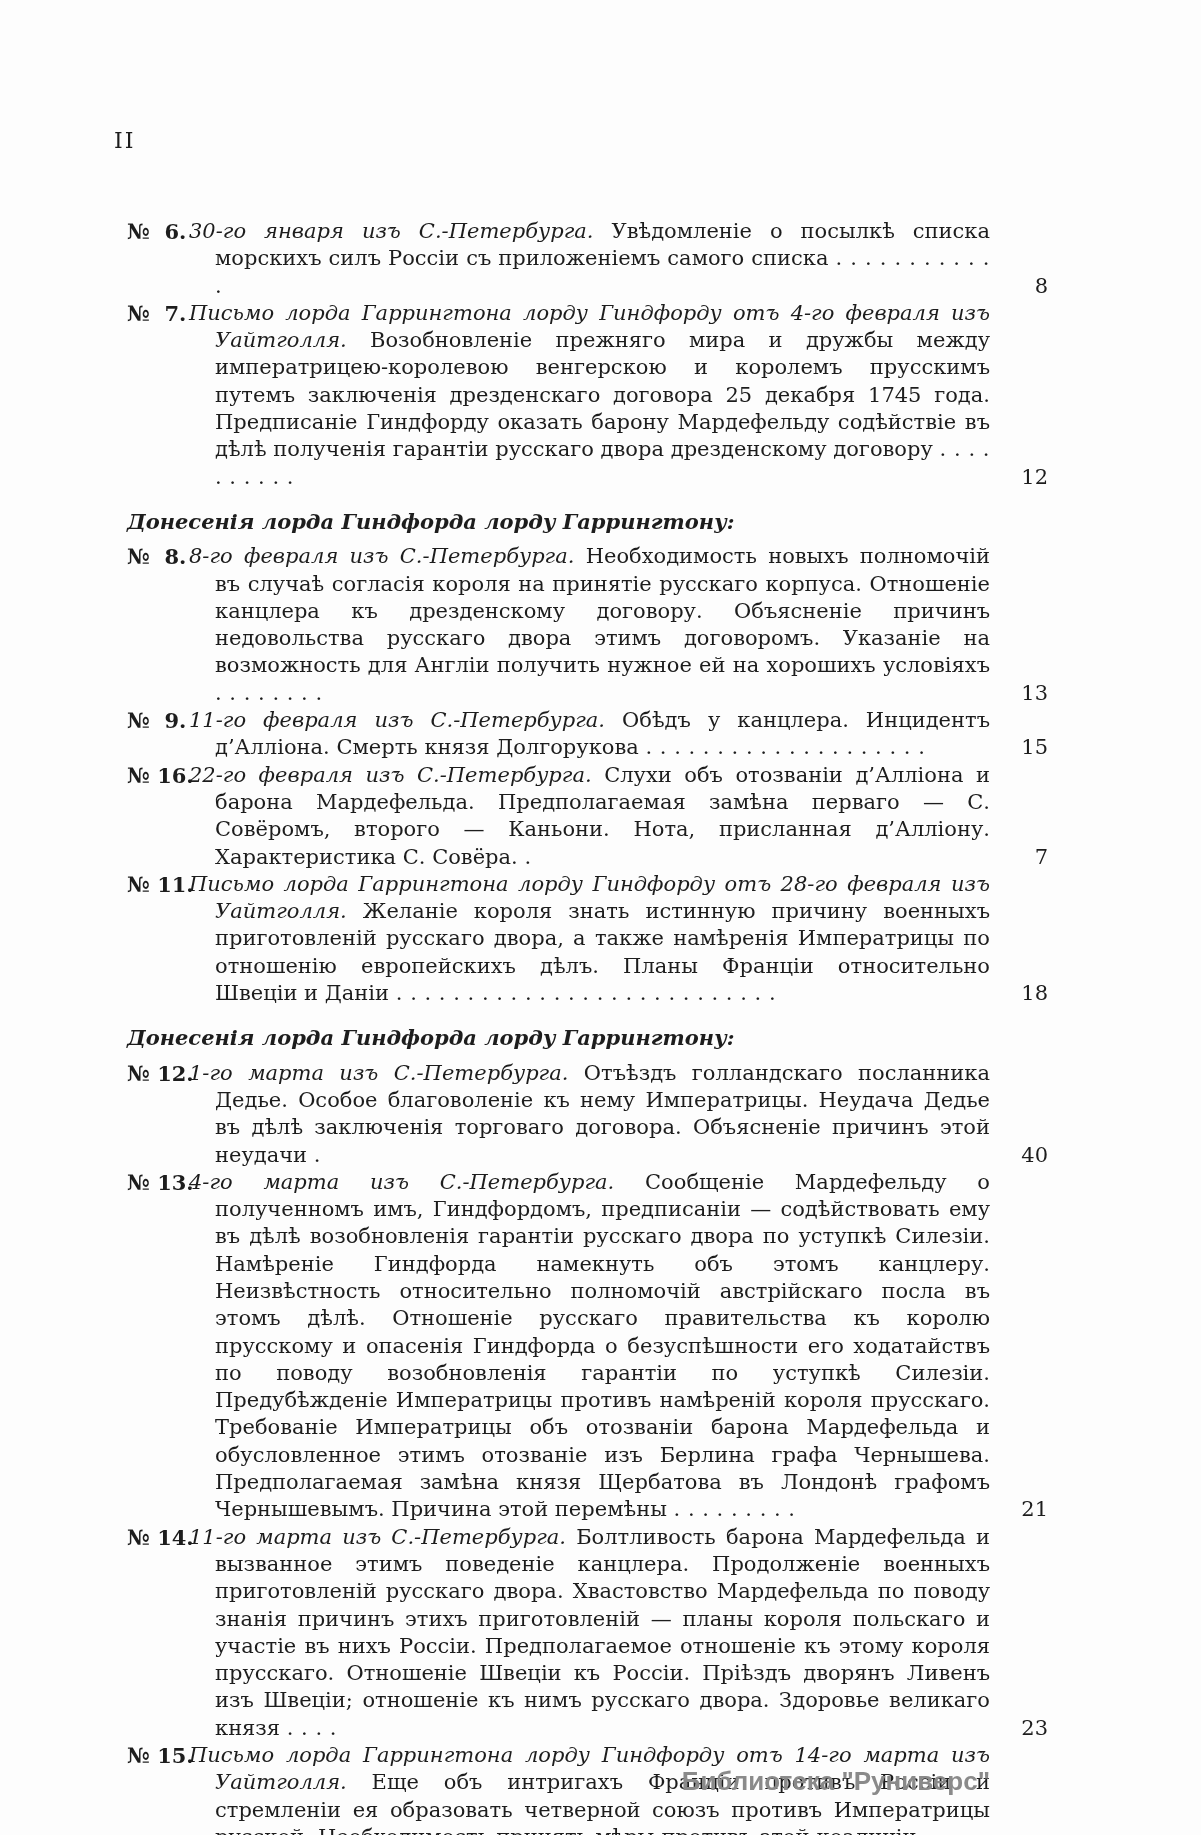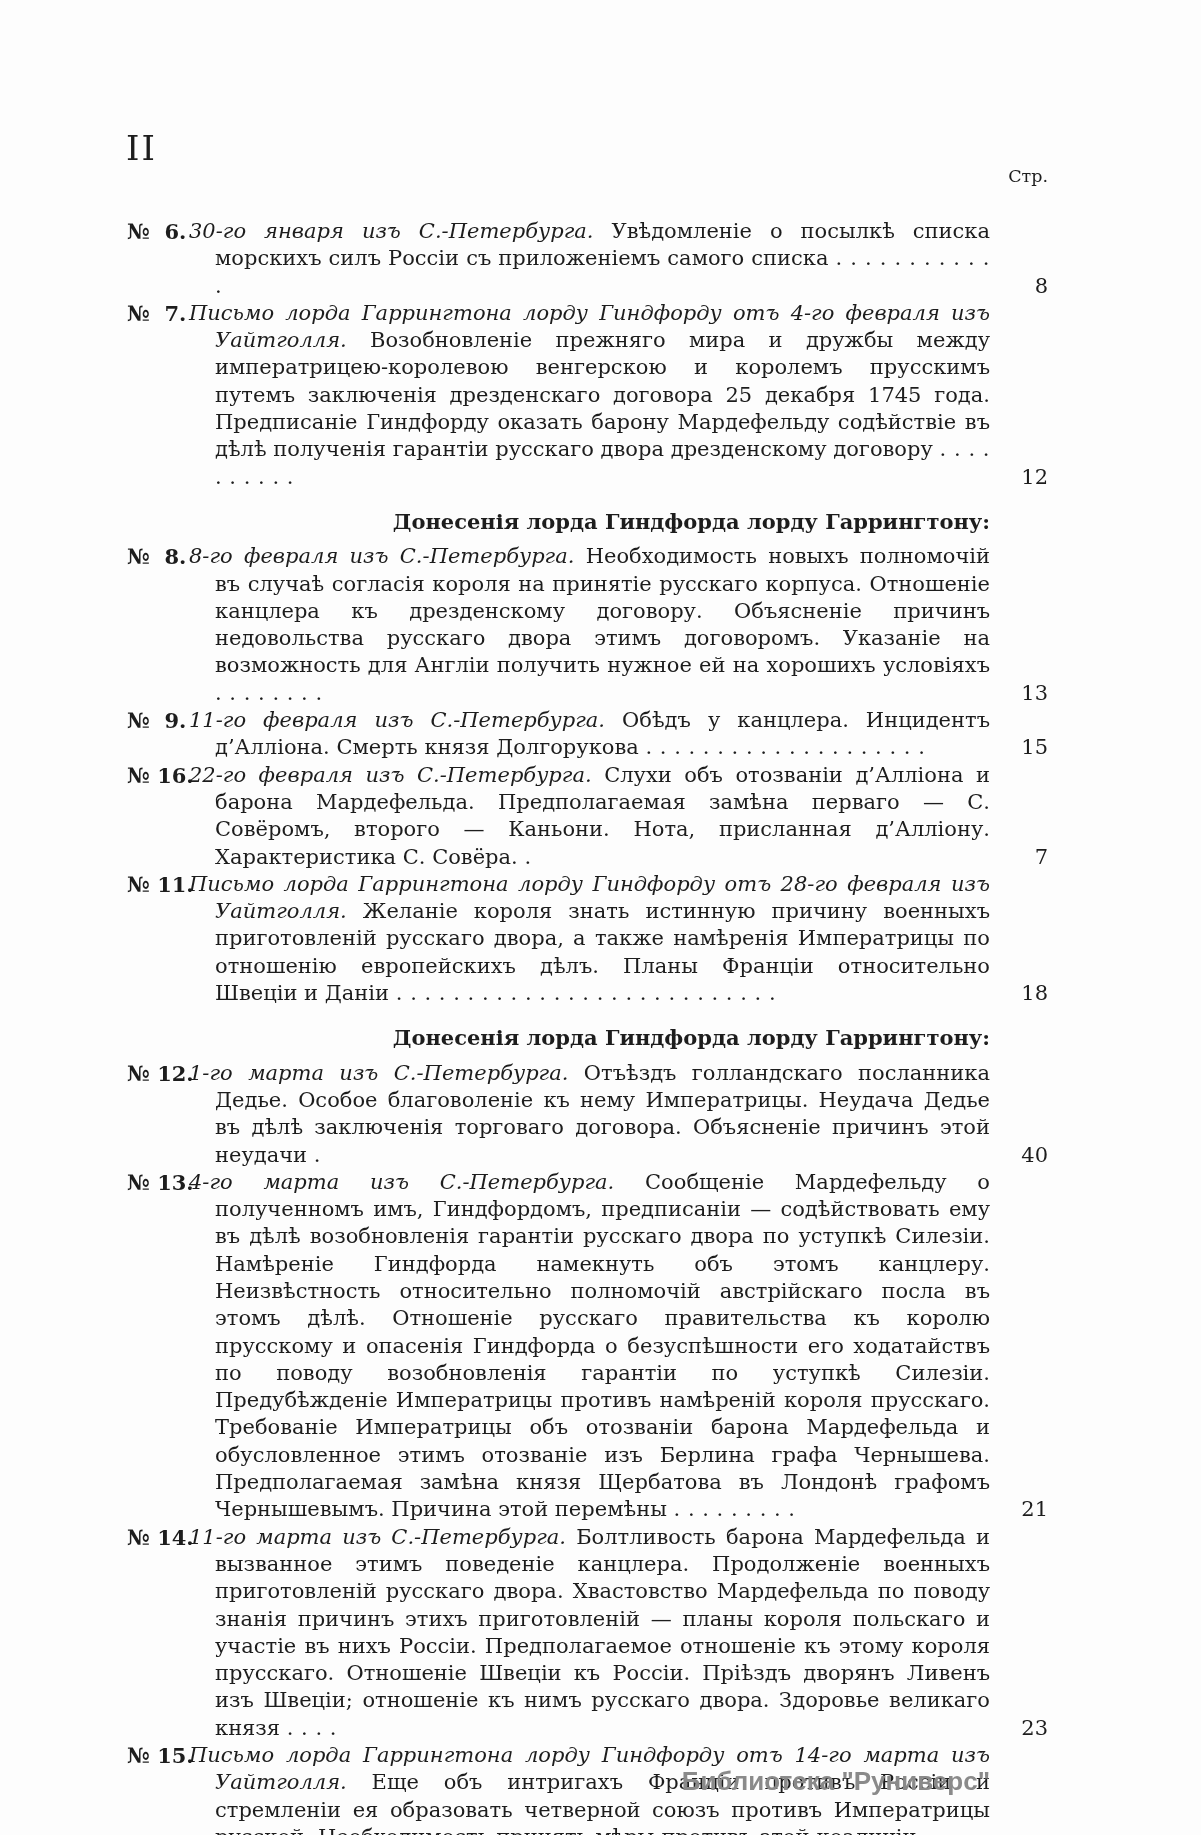--- a/index.html
+++ b/index.html
@@ -6,22 +6,22 @@
   body{
     width:1201px;height:1835px;
     background:#fdfdfd;
     font-family:"DejaVu Serif", serif;
     color:#1d1d1d;
     position:relative;
     overflow:hidden;
   }
   .page{position:absolute;inset:0;}
   .folio{
-    position:absolute;left:126px;top:128px;
-    font-size:34px;letter-spacing:2px;
+    position:absolute;left:114px;top:128px;
+    font-size:22px;letter-spacing:2px;
   }
   .col-header{
     position:absolute;left:127px;top:166px;width:921px;
     text-align:right;font-size:17.5px;
   }
   .toc{
     position:absolute;left:127px;top:218px;width:921px;
     font-size:21px;line-height:27.3px;
   }
   .entry{
@@ -38,38 +38,38 @@
     white-space:pre;
     text-indent:0;
   }
   .head{font-style:italic;margin-left:12px;}
   .leader{letter-spacing:0.5px;white-space:normal;}
   .pageno{
     position:absolute;right:0;bottom:0;width:58px;
     text-align:right;font-style:normal;text-indent:0;
   }
   .heading{
-    text-align:right;font-weight:700;
+    text-align:left;font-weight:700;
     margin:17px 58px 8px 0;
     text-indent:0;
+    font-style:italic;
   }
   .watermark{
     position:absolute;top:1766px;right:211px;
     font-family:"Liberation Sans", sans-serif;
     font-weight:700;font-size:26px;color:#8a8a8a;
   }
 </style>
 </head>
 <body>
 
 <div class="page">
 
   <div class="folio">II</div>
 
-  <div class="col-header">Стр.</div>
 
   <div class="toc" id="toc">
   <div class="entry"><span class="entry-num">№  6.</span><span class="head">30-го января изъ С.-Петербурга.</span> <span class="body">Увѣдомленіе о посылкѣ списка морскихъ силъ Россіи съ приложеніемъ самого списка</span> <span class="leader">. . . . . . . . . . . .</span><span class="pageno">8</span></div>
 
   <div class="entry"><span class="entry-num">№  7.</span><span class="head">Письмо лорда Гаррингтона лорду Гиндфорду отъ 4-го февраля изъ Уайтголля.</span> <span class="body">Возобновленіе прежняго мира и дружбы между императрицею-королевою венгерскою и королемъ прусскимъ путемъ заключенія дрезденскаго договора 25 декабря 1745 года. Предписаніе Гиндфорду оказать барону Мардефельду содѣйствіе въ дѣлѣ полученія гарантіи русскаго двора дрезденскому договору</span> <span class="leader">. . . . . . . . . .</span><span class="pageno">12</span></div>
 
   <div class="heading">Донесенія лорда Гиндфорда лорду Гаррингтону:</div>
 
   <div class="entry"><span class="entry-num">№  8.</span><span class="head">8-го февраля изъ С.-Петербурга.</span> <span class="body">Необходимость новыхъ полномочій въ случаѣ согласія короля на принятіе русскаго корпуса. Отношеніе канцлера къ дрезденскому договору. Объясненіе причинъ недовольства русскаго двора этимъ договоромъ. Указаніе на возможность для Англіи получить нужное ей на хорошихъ условіяхъ</span> <span class="leader">. . . . . . . .</span><span class="pageno">13</span></div>
 

